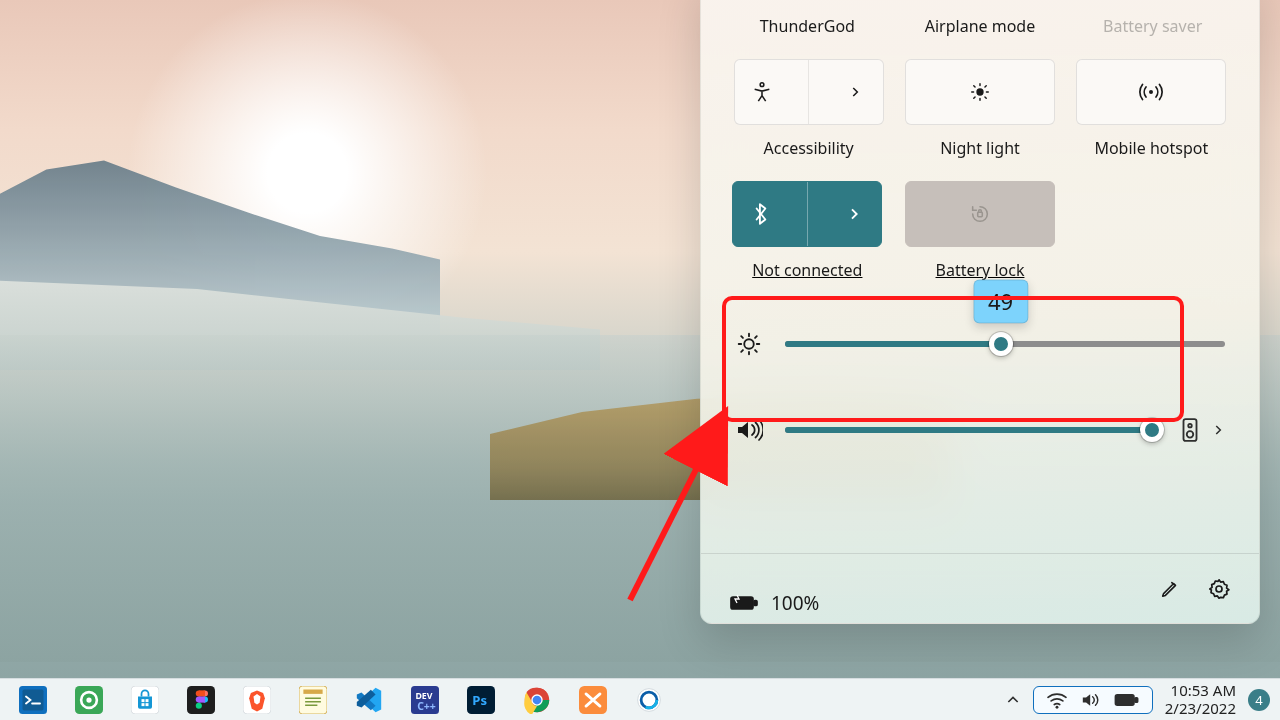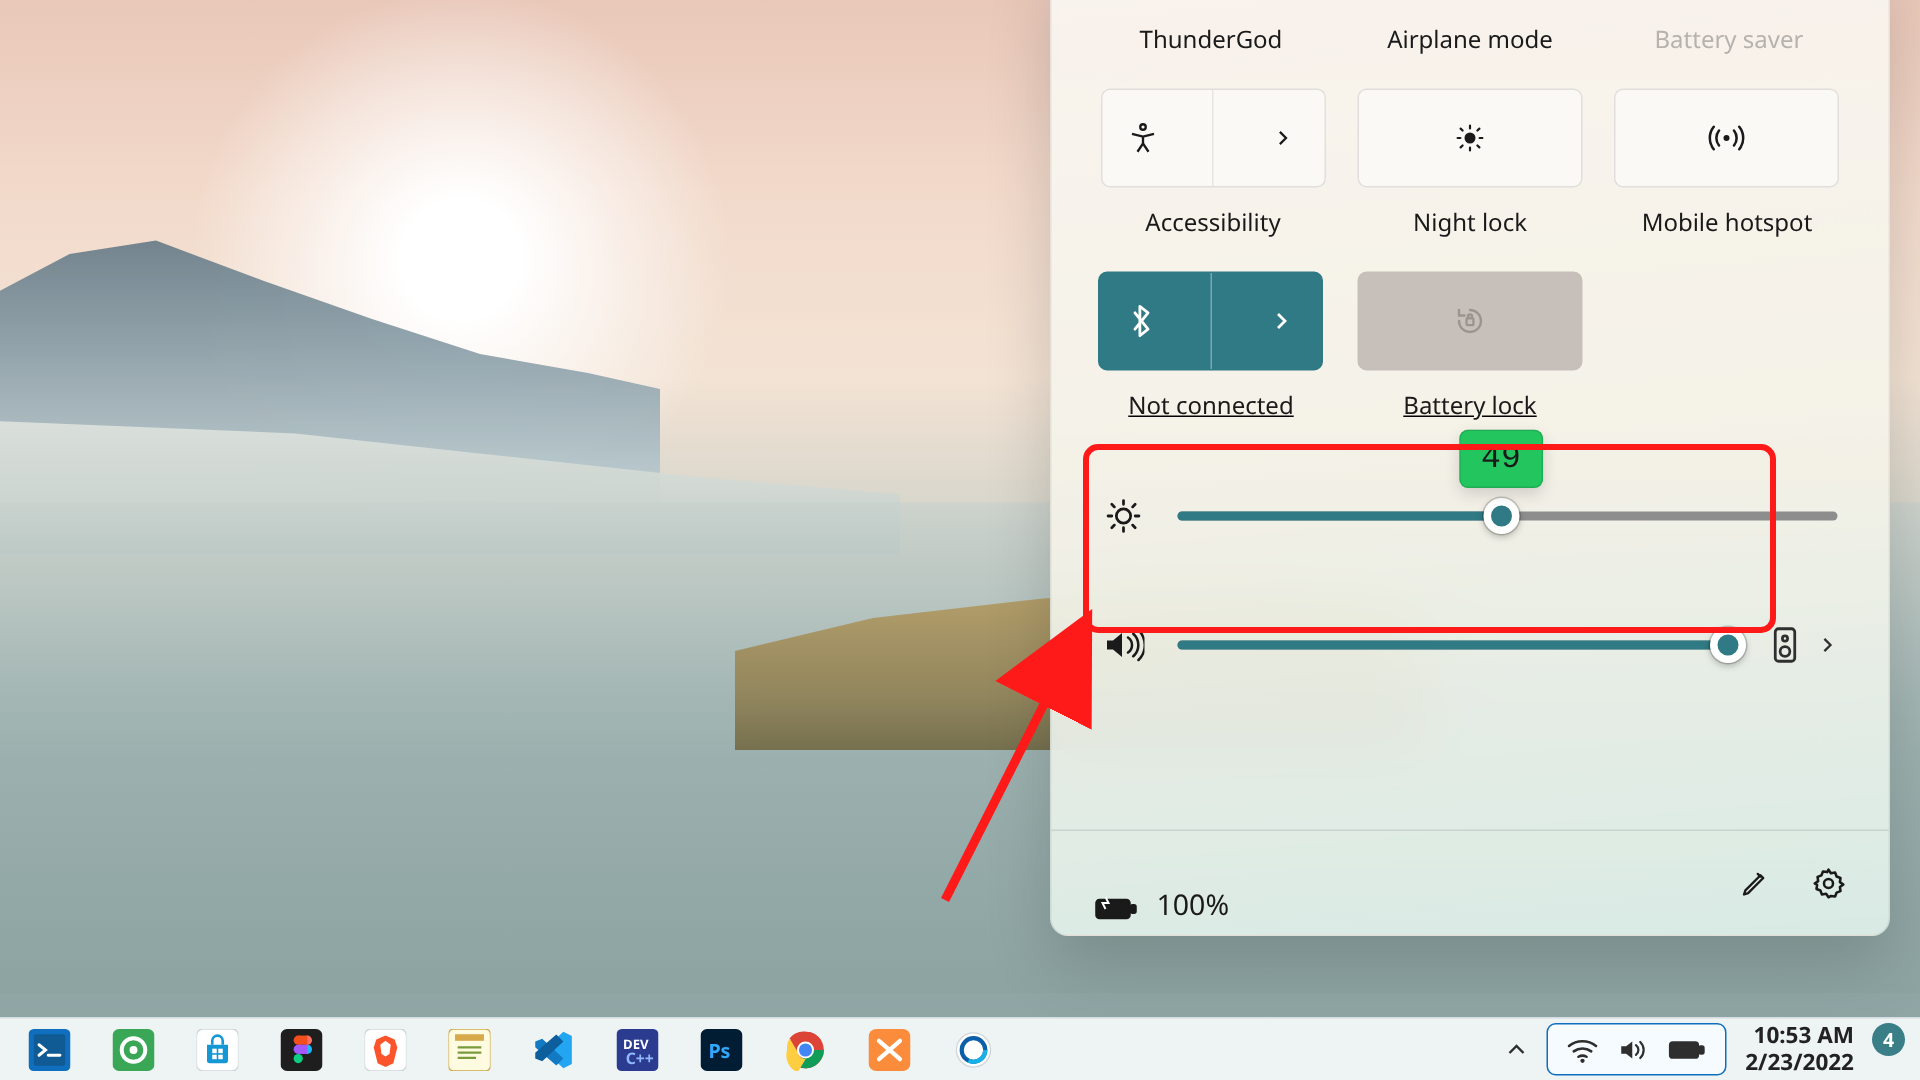--- a/index.html
+++ b/index.html
@@ -59,41 +59,41 @@
 
   
   .slider-row{display:flex;align-items:center;gap:22px;padding:0 34px;margin-top:50px;}
   .slider-row+.slider-row{margin-top:60px;}
   .slider-row .icon{width:28px;display:flex;justify-content:center;color:#1a1a1a;}
   .track{flex:1;position:relative;height:6px;border-radius:3px;background:#8d8d8d;}
   .fill{position:absolute;left:0;top:0;bottom:0;border-radius:3px;background:#2f7a84;}
   .thumb{position:absolute;top:50%;width:24px;height:24px;border-radius:50%;background:#2f7a84;border:5px solid #fff;
     box-shadow:0 0 0 1px rgba(0,0,0,.18),0 2px 5px rgba(0,0,0,.25);transform:translate(-50%,-50%);}
   .post-ctrls{display:flex;align-items:center;gap:12px;color:#1a1a1a;}
-  .tooltip{position:absolute;transform:translate(-50%,-140%);background:#22c55e;border:1px solid rgba(0,0,0,.12);
-    border-radius:6px;padding:6px 14px;font-size:22px;color:#1a1a1a;box-shadow:0 4px 10px rgba(0,0,0,.15);font-family:Liberation Mono, monospace;}
+  .tooltip{position:absolute;transform:translate(-50%,-140%);background:#7dd3fc;border:1px solid rgba(0,0,0,.12);
+    border-radius:6px;padding:6px 14px;font-size:22px;color:#1a1a1a;box-shadow:0 4px 10px rgba(0,0,0,.15);}
   .slider-row.vol .post-ctrls svg{opacity:.9}
 
   
   .flyout-footer{position:absolute;left:0;right:0;bottom:0;height:70px;border-top:1px solid rgba(0,0,0,.10);
     display:flex;align-items:center;justify-content:space-between;padding:0 28px;color:#1a1a1a;}
-  .battery{display:flex;align-items:flex-end;gap:12px;font-size:19px;margin-top:28px;}
+  .battery{display:flex;align-items:center;gap:12px;font-size:19px;margin-top:28px;}
   .footer-actions{display:flex;align-items:center;gap:26px;}
 
   
   .annot-box{position:absolute;border:4px solid #ff1a1a;border-radius:10px;pointer-events:none;}
   .annot-arrow{position:absolute;pointer-events:none;}
 
   
   .taskbar{position:absolute;left:0;right:0;bottom:0;height:42px;background:#eef3f4;border-top:1px solid #d6dde0;
     display:flex;align-items:center;z-index:50;}
   .tb-left{display:flex;align-items:center;gap:6px;padding-left:8px;}
   .tb-item{width:50px;height:44px;border-radius:6px;display:flex;align-items:center;justify-content:center;cursor:pointer;}
   .ico{width:30px;height:30px;border-radius:6px;display:flex;align-items:center;justify-content:center;font-size:14px;font-weight:700;color:#fff;}
-  .tb-right{margin-left:auto;display:flex;gap:12px;padding-right:10px;font-weight:bold;}
+  .tb-right{margin-left:auto;display:flex;align-items:center;gap:12px;padding-right:10px;}
   .tray{display:flex;align-items:center;gap:16px;color:#2e2e2e;}
   .sys-cluster{display:flex;align-items:center;gap:12px;padding:4px 12px;border:1.5px solid #0f6fbe;border-radius:6px;background:#f6fbff;}
   .clock{display:flex;flex-direction:column;align-items:flex-end;line-height:1.15;font-size:15px;color:#222;}
   .notif-badge{width:22px;height:22px;border-radius:50%;background:#3a7e88;color:#fff;display:flex;align-items:center;justify-content:center;font-size:13px;}
 
   svg{display:block}
 </style>
 </head>
 <body>
 
@@ -143,21 +143,21 @@
       <div class="tile-btn">
         <span>
           <svg width="22" height="22" viewBox="0 0 24 24" fill="none" stroke="currentColor" stroke-width="1.6">
               <circle cx="12" cy="12" r="3.2" fill="currentColor"></circle>
               <g stroke-linecap="round">
                 <path d="M12 3v2M12 19v2M3 12h2M19 12h2M5.2 5.2l1.4 1.4M17.4 17.4l1.4 1.4M5.2 18.8l1.4-1.4M17.4 6.6l1.4-1.4"></path>
               </g>
             </svg>
         </span>
       </div>
-      <div class="tile-lbl">Night lock</div>
+      <div class="tile-lbl">Night light</div>
     </div>
     <div class="tile">
       <div class="tile-btn">
         <span>
           <svg width="26" height="22" viewBox="0 0 26 22" fill="none" stroke="currentColor" stroke-width="1.7" stroke-linecap="round">
               <circle cx="13" cy="11" r="2" fill="currentColor" stroke="none"></circle>
               <path d="M8 6a8 8 0 000 10M18 6a8 8 0 010 10M4.5 3.5a12 12 0 000 15M21.5 3.5a12 12 0 010 15"></path>
             </svg>
         </span>
       </div>

